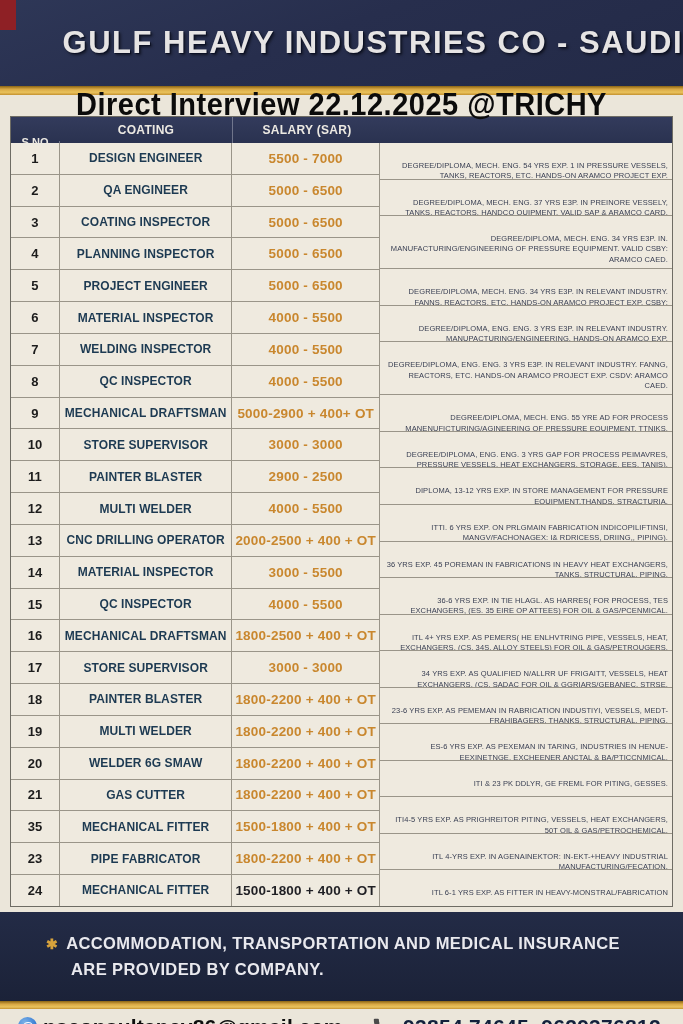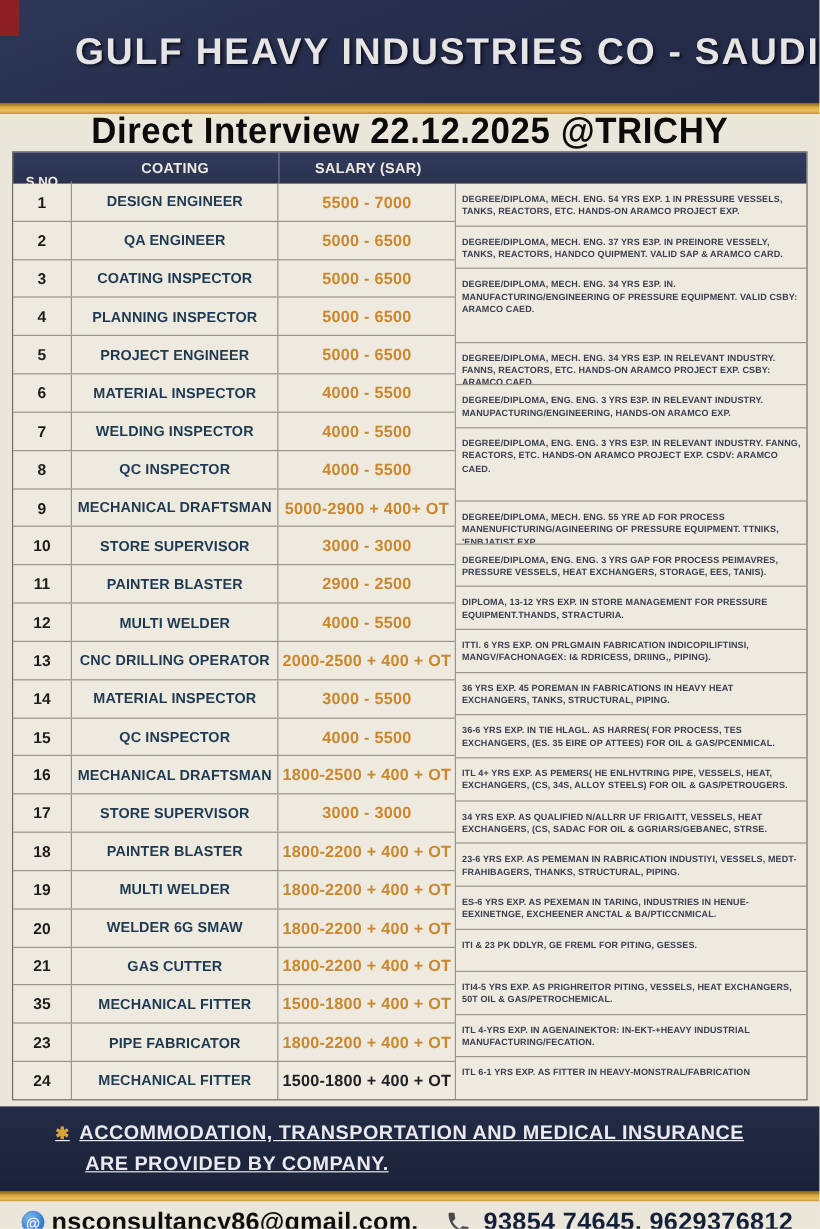--- a/index.html
+++ b/index.html
@@ -21,21 +21,21 @@
     color:#e6e4e4;font-weight:900;font-size:31px;letter-spacing:1.5px;
     text-shadow:1px 1px 0 #0d1226,2px 2px 3px rgba(0,0,0,.55);
     white-space:nowrap;
   }
   .gold-band{
     height:9px;
     background:linear-gradient(180deg,#8a6413 0%,#d9a843 35%,#e9c25c 70%,#c4912f 100%);
   }
   
   .interview-banner{
-    height:31px;display:flex;align-items:center;justify-content:center;
+    height:21px;display:flex;align-items:center;justify-content:center;
   }
   .interview-title{
     font-weight:900;font-size:29px;color:#0b0b0b;letter-spacing:.5px;
     transform:scaleY(1.05);white-space:nowrap;
   }
   
   .tbl{
     margin:0 10px;border:1px solid #6e6c64;background:#efeadf;
   }
   .thead{
@@ -57,30 +57,30 @@
   .row:last-child{border-bottom:none;}
   .cell{display:flex;align-items:center;justify-content:center;overflow:hidden;}
   .c-sno{width:48px;border-right:1px solid #9a9589;font-weight:700;font-size:13px;color:#1c1c1c;}
   .c-cat{width:172px;border-right:1px solid #9a9589;font-weight:700;font-size:12px;
          color:#1d3a52;letter-spacing:.1px;text-align:center;}
   .c-sal{width:147px;font-weight:700;font-size:13.5px;color:#c9872e;letter-spacing:.2px;}
   .c-sal.dark{color:#1f1f24;}
   .jd-col{flex:1;display:flex;flex-direction:column;border-left:1px solid #9a9589;}
   .jd-block{
     flex-grow:var(--span,1);flex-basis:0;border-bottom:1px solid #9a9589;
-    padding:8px 4px 1px 5px;overflow:hidden;
-    font-size:7.5px;font-weight:700;line-height:1.38;color:#383e52;letter-spacing:.1px;
+    padding:18px 4px 1px 5px;overflow:hidden;
+    font-size:7.5px;font-weight:400;line-height:1.38;color:#383e52;letter-spacing:.1px;text-align:right;
   }
   .jd-block:last-child{border-bottom:none;}
   
   .footer-gap{height:5px;}
   .footer-note{
-    height:71px;background:linear-gradient(180deg,#232b46,#1b2238);
+    height:89px;background:linear-gradient(180deg,#232b46,#1b2238);
     color:#e9e9ee;display:flex;flex-direction:column;justify-content:center;
-    padding-left:46px;box-sizing:border-box;text-decoration:underline;
+    padding-left:46px;box-sizing:border-box;
   }
   .note-line{font-size:16.5px;font-weight:600;letter-spacing:.4px;line-height:1.55;}
   .star{color:#d8a33c;margin-right:8px;font-size:14px;}
   .note-indent{padding-left:25px;}
   .gold-band2{
     height:8px;
     background:linear-gradient(180deg,#8a6413 0%,#d9a843 40%,#e9c25c 75%,#c4912f 100%);
   }
   .contact-bar{
     height:35px;display:flex;align-items:center;padding:0 18px;gap:10px;

